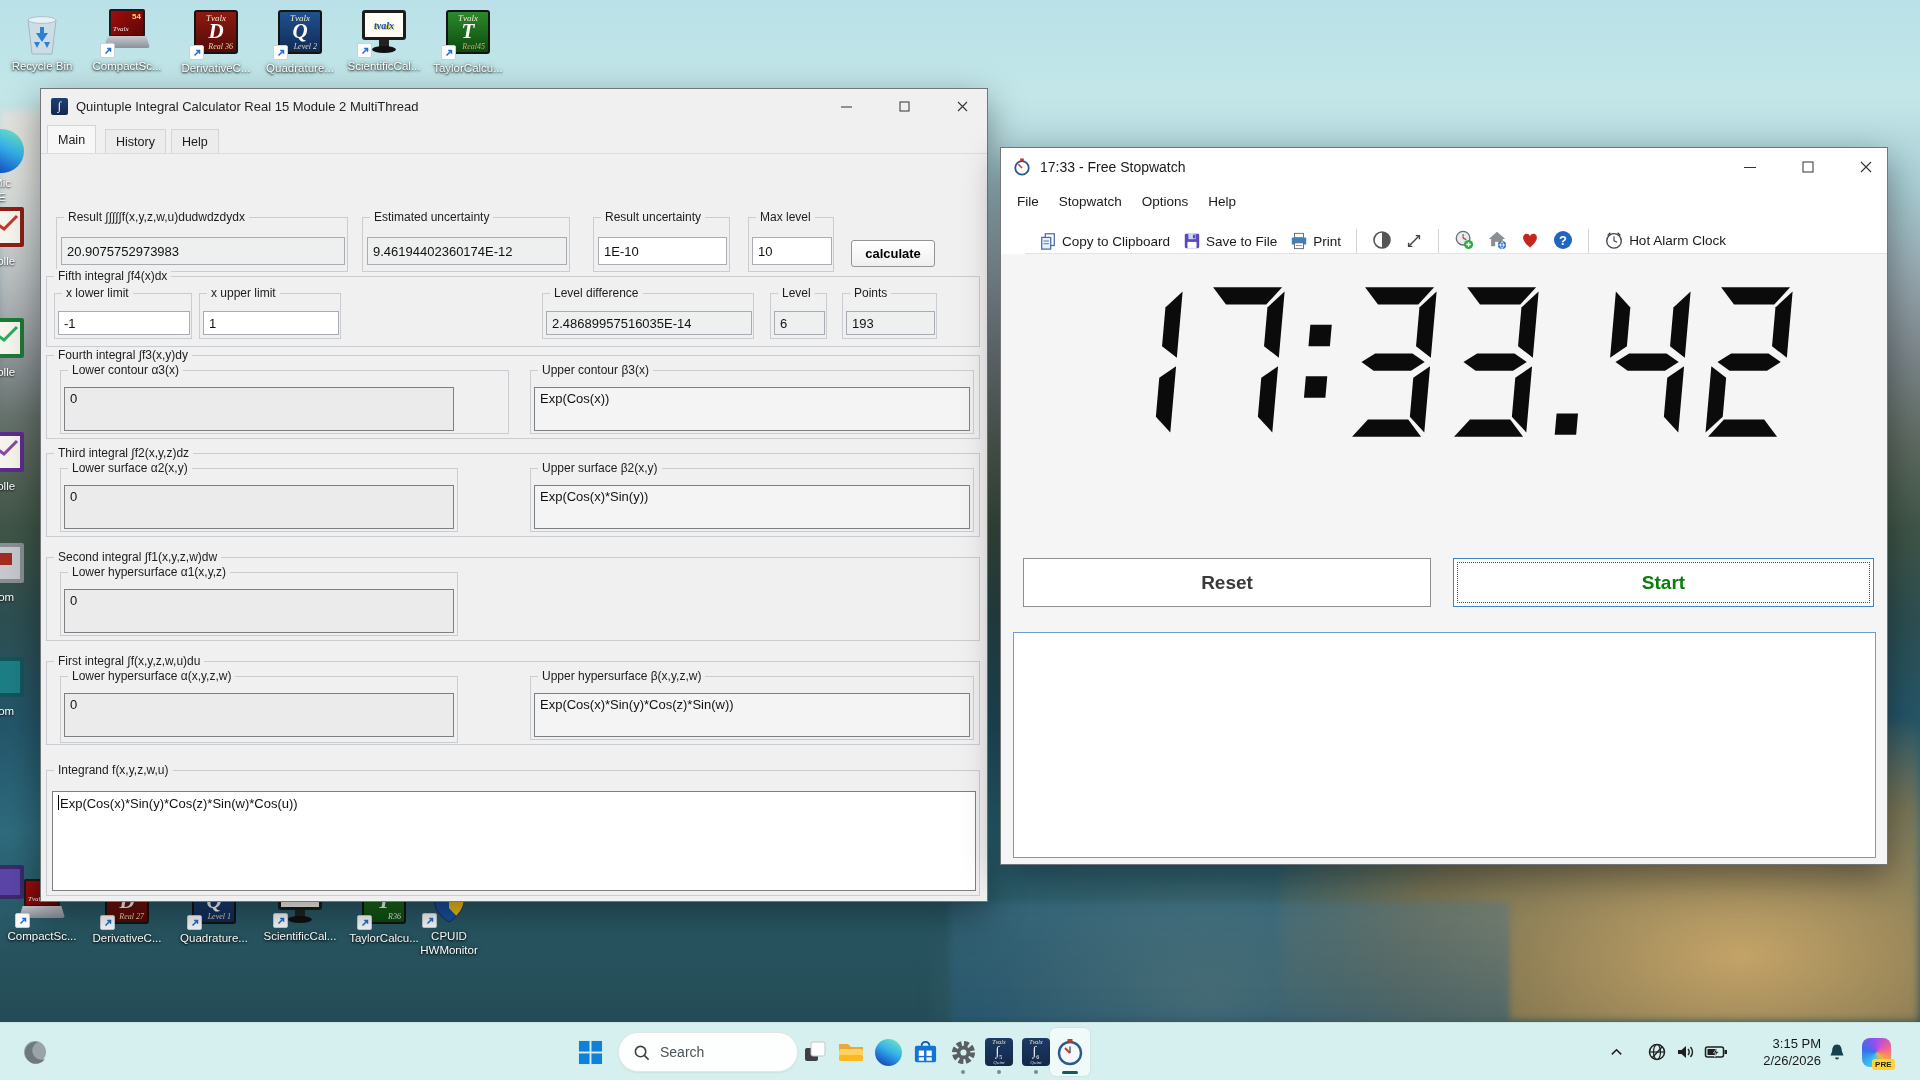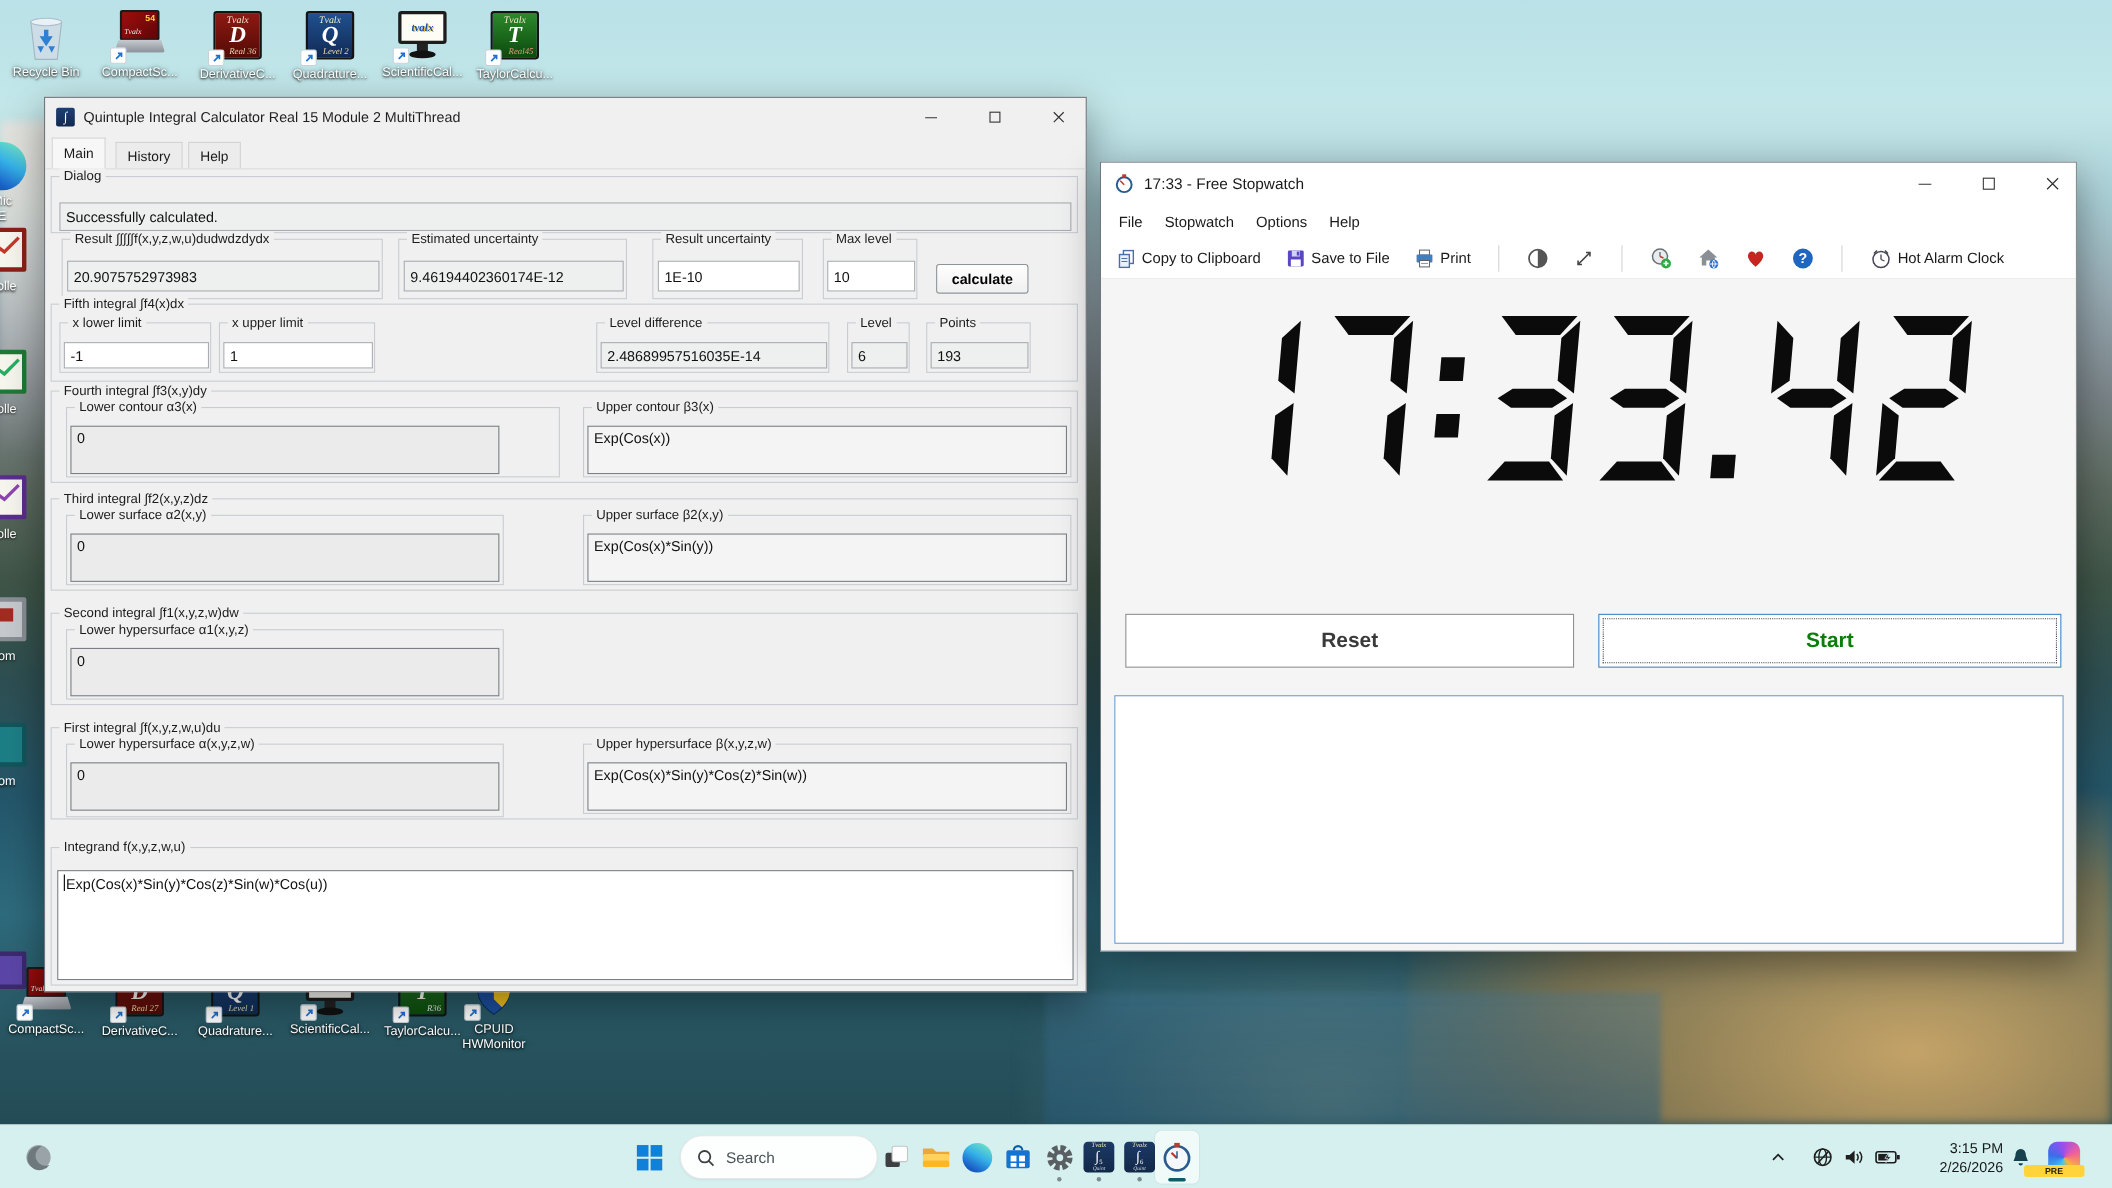--- a/index.html
+++ b/index.html
@@ -93,22 +93,22 @@
     justify-content:center; }
 
   
   .sw { left:1000px; top:147px; width:888px; height:718px; background:#fff; }
   .sw .tbar2 { height:38px; display:flex; align-items:center; gap:9px; padding-left:12px;
     font-size:14px; color:#1a1a1a; position:relative; background:#fff; }
   .sw .wctl { height:38px; font-size:14px; }
   .menubar { height:30px; display:flex; align-items:center; padding-left:6px; background:#fff;
     font-size:13.5px; color:#1a1a1a; }
   .mitem { padding:4px 10px; }
-  .toolbar { height:38px; display:flex; align-items:center; padding-left:10px; gap:15px;
-    background:#fff; border-bottom:1px solid #e3e3e3; font-size:13.5px; color:#1a1a1a; }
+  .toolbar { height:38px; display:flex; align-items:flex-end; padding-left:10px; gap:5px;
+    background:#fff; border-bottom:1px solid #e3e3e3; font-size:13.5px; color:#1a1a1a;margin-left:24px; }
   .titem { display:flex; align-items:center; gap:5px; padding:3px 4px; }
   .tsep { width:1px; height:24px; background:#d4d4d4; margin:0 6px; }
   .swbody { position:absolute; left:0; top:106px; width:886px; height:610px; background:#f5f5f5; }
   .seg-row { position:absolute; left:0; right:0; top:30px; height:158px; display:flex;
     justify-content:center; gap:10px; transform:skewX(-5deg); }
   .seg-row svg { display:block; fill:#0b0b0b; }
   .seg-d { width:92px; height:156px; }
   .seg-p { width:40px; height:156px; }
   .swbtn { position:absolute; top:304px; height:49px; background:#fff; display:flex;
     align-items:center; justify-content:center; font-size:19px; font-weight:bold; }
@@ -131,21 +131,21 @@
     border:1px solid #e2e8e8; border-radius:20px; display:flex; align-items:center; gap:10px;
     padding-left:14px; font-size:14px; color:#4c5356; box-shadow:0 1px 2px rgba(0,0,0,.06); }
   .mini-tv { width:28px; height:28px; border-radius:4px; background:linear-gradient(#1c3a66,#122848);
     color:#fff; text-align:center; position:relative; font-family:"Liberation Serif",serif; }
   .mini-tv .b { display:block; font-size:6px; font-style:italic; color:#f0e3bb; padding-top:1px; }
   .mini-tv .i { display:block; font-size:13px; line-height:.9; }
   .mini-tv .q { display:block; font-size:5px; font-style:italic; color:#cfd9ea; }
   .traytime { position:absolute; left:1735px; top:12px; width:86px; text-align:right; font-size:13px;
     color:#16191b; line-height:17px; }
   .pre-badge { position:absolute; right:-4px; bottom:-3px; background:#ffd43a; color:#2b2405;
-    font-size:8px; font-weight:bold; padding:1px 19px; border-radius:3px; }
+    font-size:8px; font-weight:bold; padding:1px 3px; border-radius:3px; }
 </style>
 </head>
 <body>
 
 <div class="wall">
   <div class="sky"></div>
     <div class="mount"></div>
     <div class="reeds2"></div>
   <div class="reeds"></div>
     <div class="water"></div>
@@ -420,24 +420,20 @@
         </svg>
       </span>
   </div>
   <div class="tabs">
     <span class="tab sel" style="left:6px">Main</span>
     <span class="tab" style="left:64px">History</span>
     <span class="tab" style="left:130px">Help</span>
   </div>
   <div class="page">
 
-    <div class="gb" style="left:5px;top:6px;width:934px;height:52px">
-      <span class="gbl">Dialog</span>
-      <div class="fld ro" style="left:7px;top:23px;width:920px;height:26px">Successfully calculated.</div>
-    </div>
 
     <div class="gb" style="left:15px;top:63px;width:292px;height:55px">
       <span class="gbl">Result ∫∫∫∫∫f(x,y,z,w,u)dudwdzdydx</span>
       <div class="fld ro" style="left:4px;top:19px;width:284px;height:28px">20.9075752973983</div>
     </div>
     <div class="gb" style="left:321px;top:63px;width:208px;height:55px">
       <span class="gbl">Estimated uncertainty</span>
       <div class="fld ro" style="left:4px;top:19px;width:200px;height:28px">9.46194402360174E-12</div>
     </div>
     <div class="gb" style="left:552px;top:63px;width:137px;height:55px">

